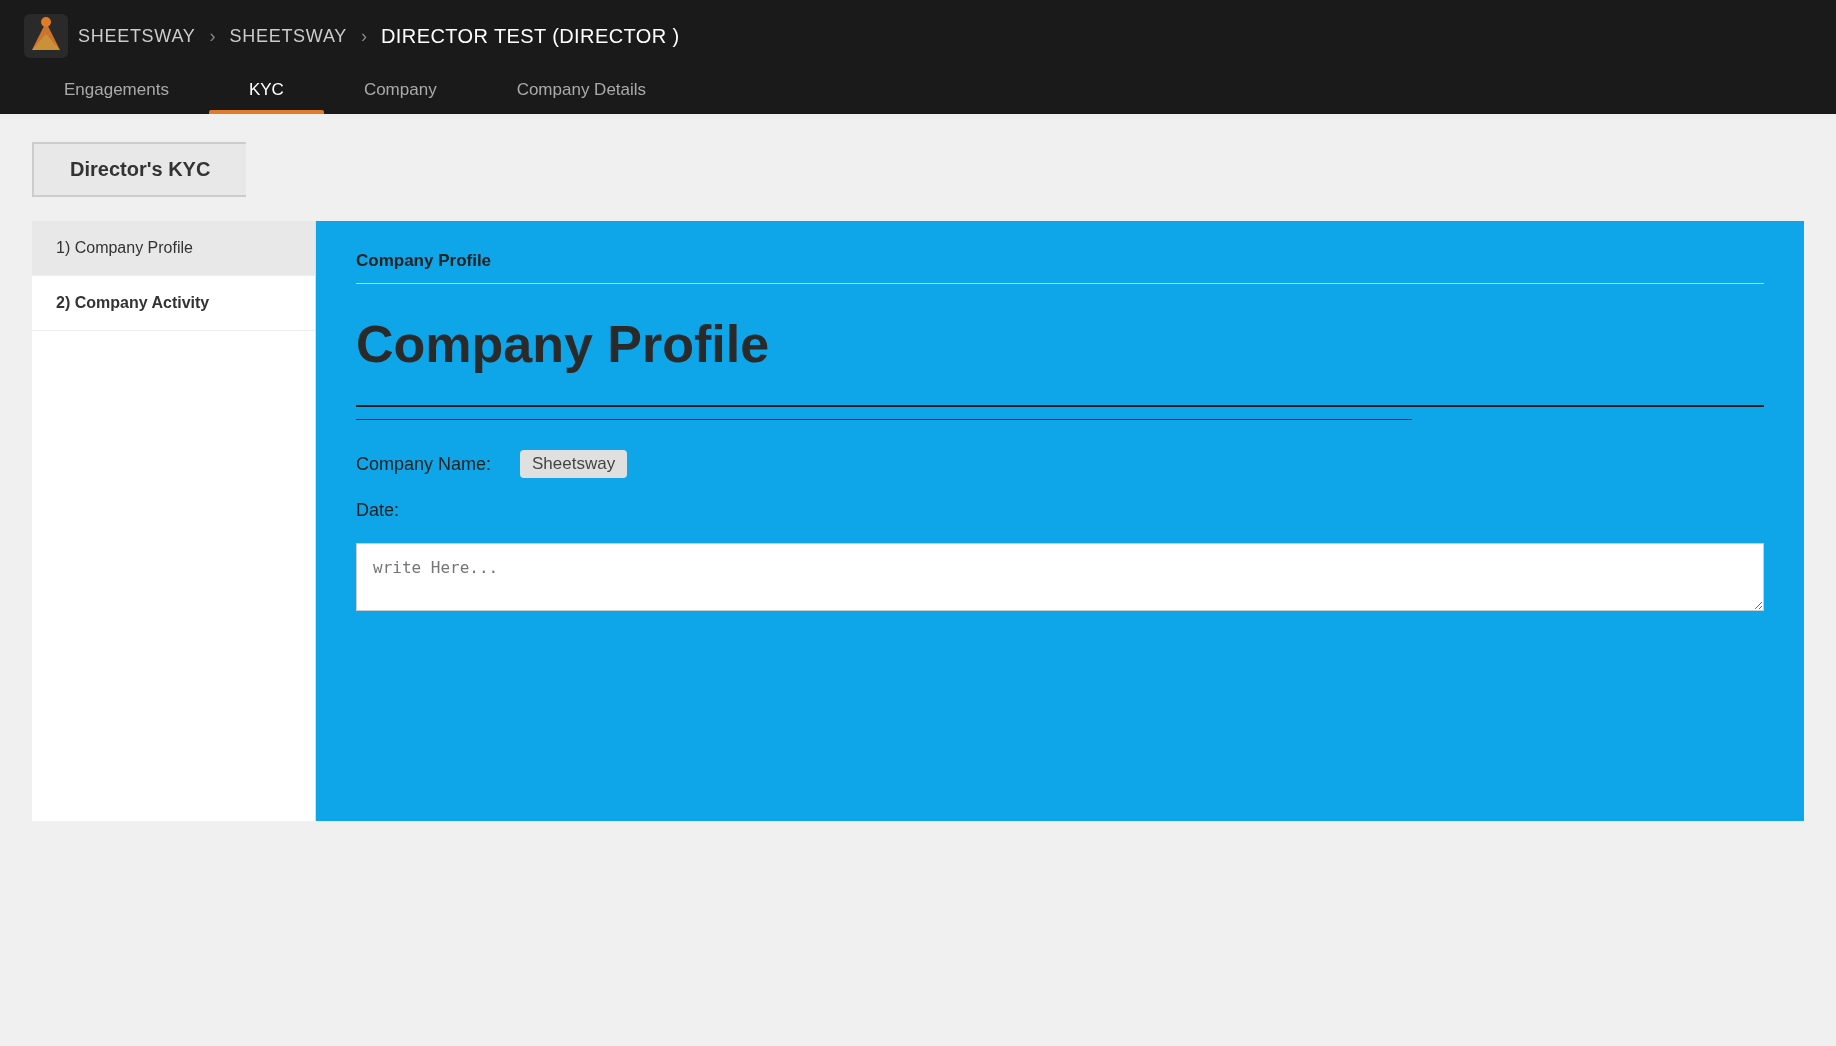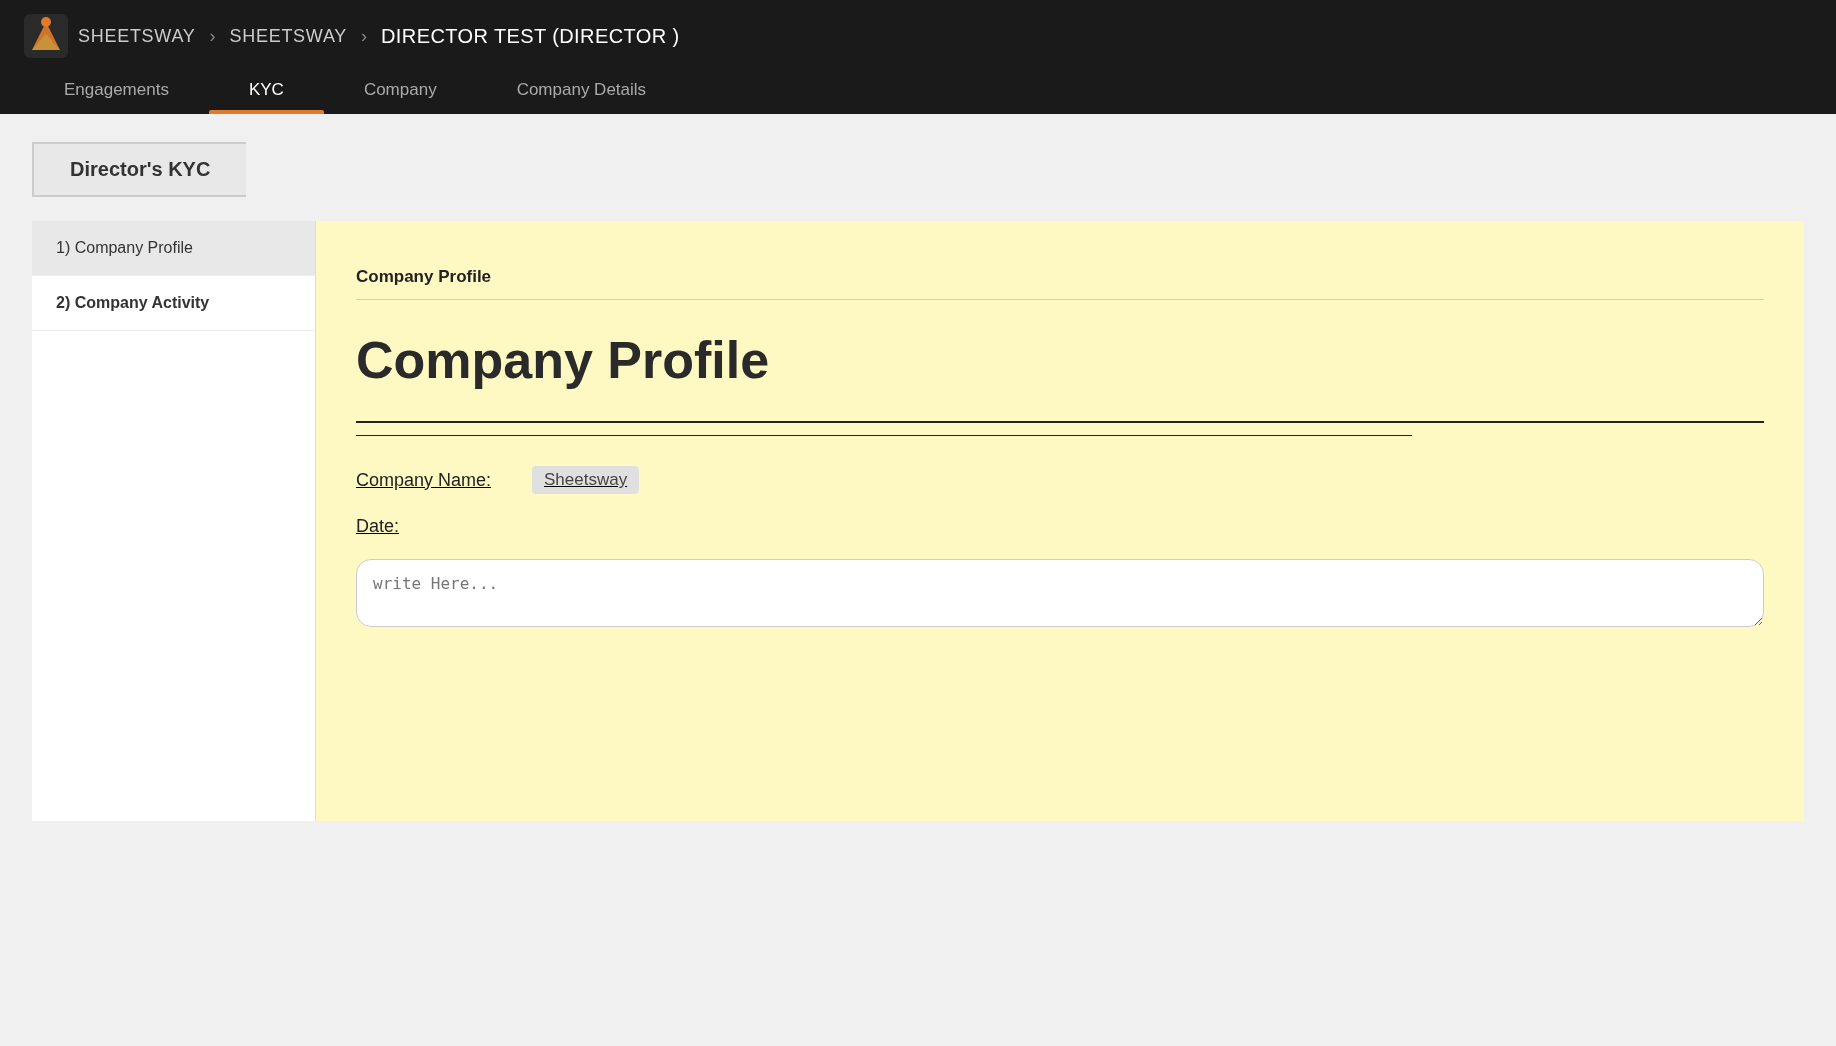--- a/index.html
+++ b/index.html
@@ -123,22 +123,22 @@
       font-weight: bold;
     }
     .sidebar-item.active {
       background: #e8e8e8;
       font-weight: 500;
     }
 
     
     .main-panel {
       flex: 1;
-      background: #fef9c3;
-      padding: 46px 40px;
+      background: #0ea5e9;
+      padding: 30px 40px;
       min-height: 600px;
     }
     .section-title {
       font-size: 17px;
       font-weight: 700;
       color: #222;
       margin-bottom: 12px;
     }
     .section-divider {
       border: none;
@@ -165,43 +165,42 @@
       border-top: 1.5px solid #222;
       margin-bottom: 30px;
       width: 75%;
     }
 
     
     .field-row {
       display: flex;
       align-items: center;
       margin-bottom: 22px;
-      gap: 16px;
-      text-decoration: underline;
+      gap: 4px;
     }
     .field-label {
       font-size: 18px;
       color: #222;
       min-width: 160px;
     }
     .field-value {
       font-size: 17px;
       color: #444;
       background: #e0e0e0;
       padding: 4px 12px;
       border-radius: 4px;
     }
 
     .textarea-wrapper {
       margin-top: 10px;
     }
     .form-textarea {
       width: 100%;
       border: 1.5px solid #ccc;
-      border-radius: 15px;
+      border-radius: 0;
       padding: 14px 16px;
       font-size: 16px;
       color: #aaa;
       resize: vertical;
       min-height: 60px;
       background: #fff;
       outline: none;
     }
   </style>
 </head>

